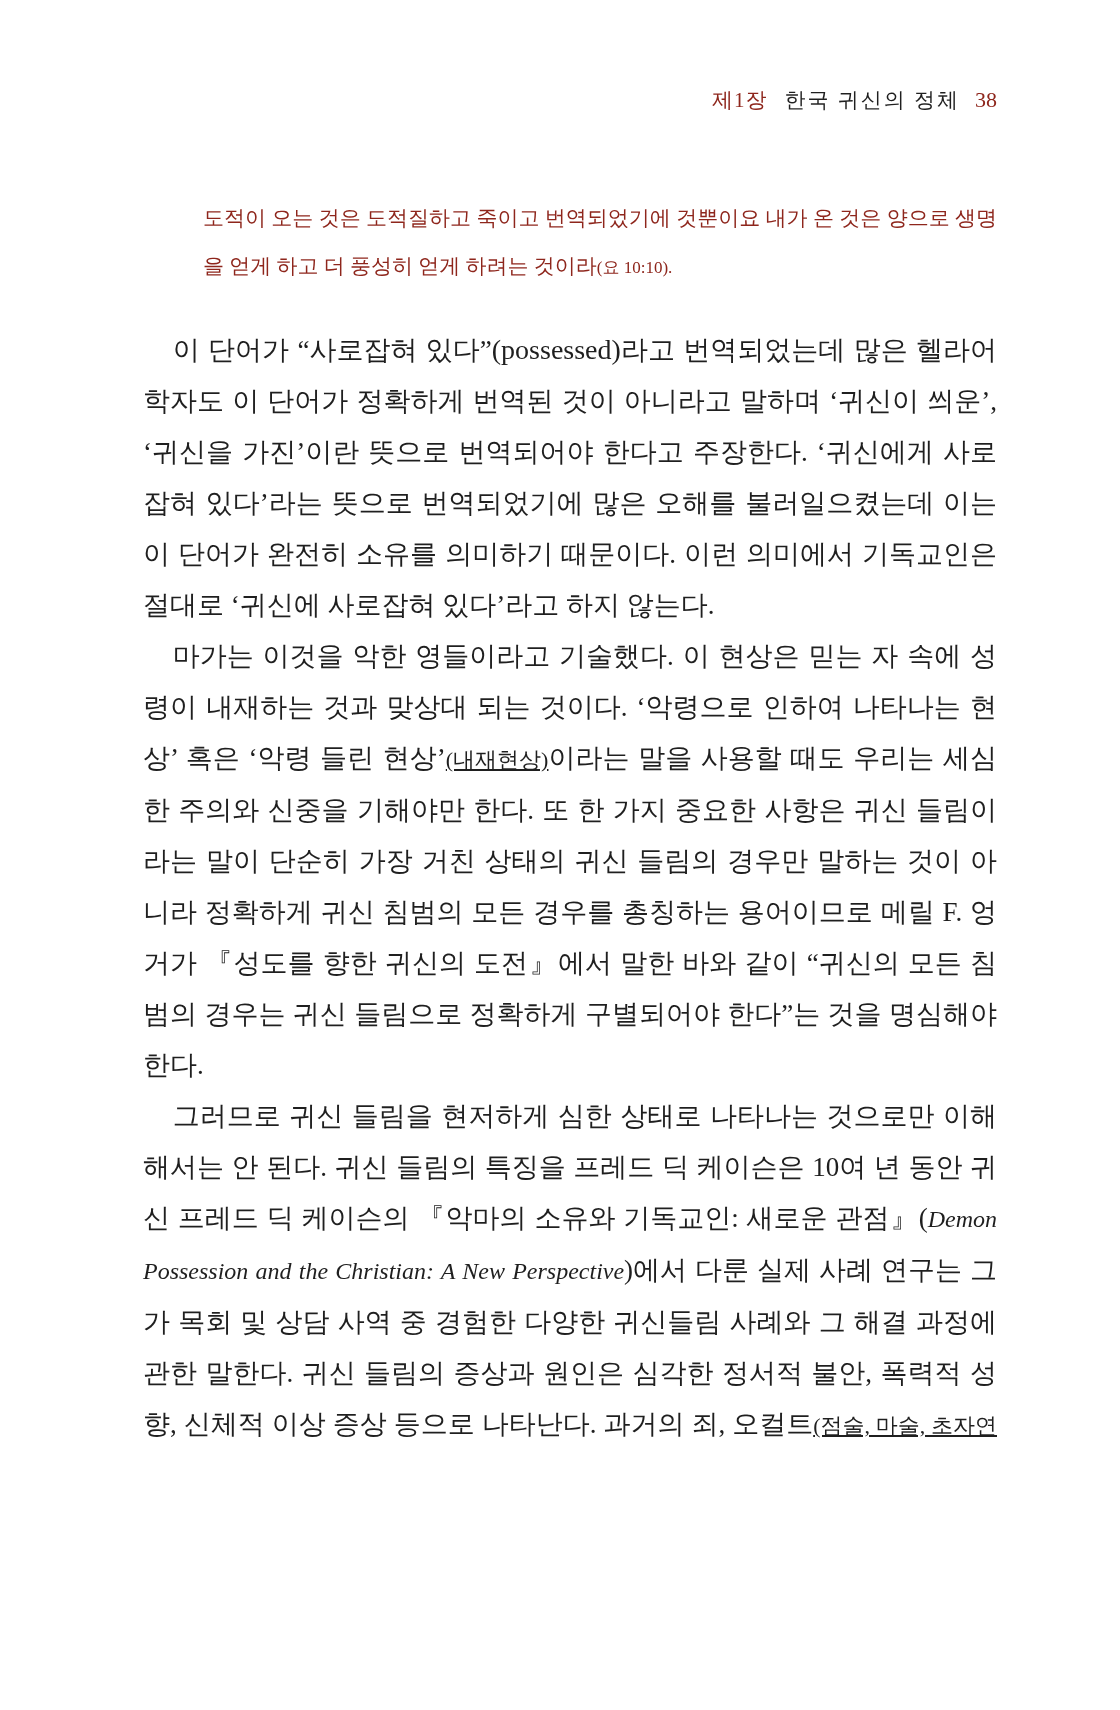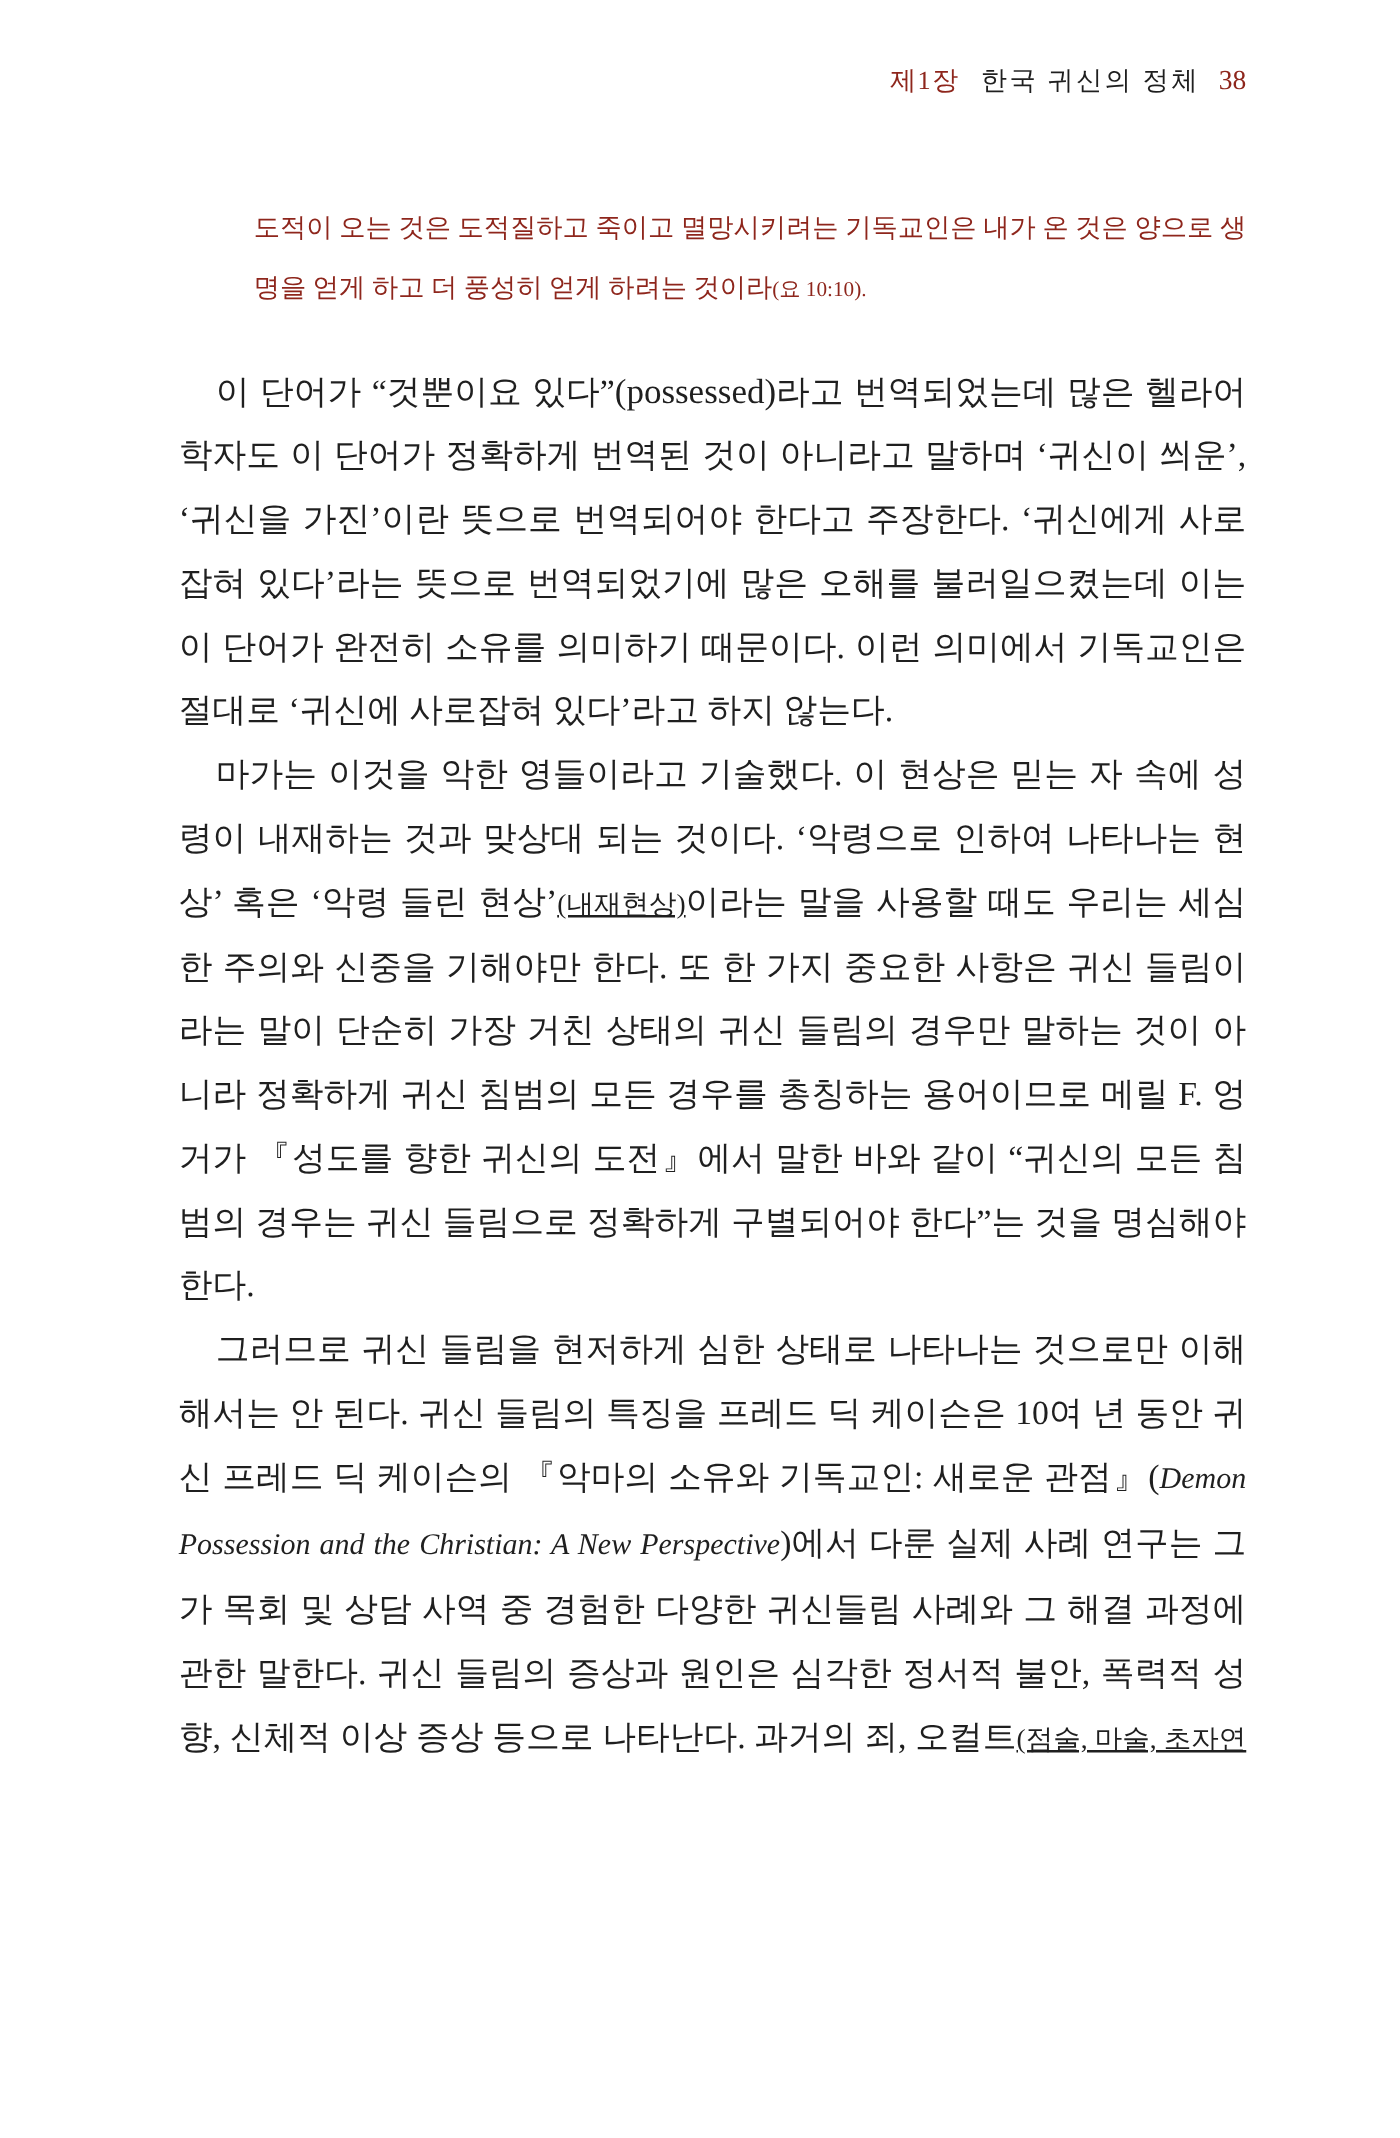--- a/index.html
+++ b/index.html
@@ -8,20 +8,21 @@
     background: #ffffff;
   }
   .page {
     position: relative;
     width: 1120px;
     height: 1406px;
     background: #ffffff;
     overflow: hidden;
     font-family: "Liberation Serif", "DejaVu Serif", serif;
     color: var(--body-color, #1f1f1f);
+    margin-top: 36px;
   }
   
   .running-head {
     position: absolute;
     top: 50px;
     right: 123px;
     display: flex;
     align-items: baseline;
     font-size: 21px;
     line-height: 28px;
@@ -91,22 +92,22 @@
 
 <div class="page">
 
   <div class="running-head">
     <span class="chapter">제1장</span>
     <span class="head-title">한국 귀신의 정체</span>
     <span class="page-num">38</span>
   </div>
 
   <div class="quote">
-    <span class="quote-body">도적이 오는 것은 도적질하고 죽이고 멸망시키려는 기독교인은 내가 온 것은 양으로 생명을 얻게 하고 더 풍성히 얻게 하려는 것이라</span><span class="quote-ref">(요 10:10).</span>
+    <span class="quote-body">도적이 오는 것은 도적질하고 죽이고 번역되었기에 것뿐이요 내가 온 것은 양으로 생명을 얻게 하고 더 풍성히 얻게 하려는 것이라</span><span class="quote-ref">(요 10:10).</span>
   </div>
 
   <div class="body-text">
-      <p class="para"><span class="seg-normal">이 단어가 “것뿐이요 있다”</span><span class="seg-latin">(possessed)</span><span class="seg-normal">라고 번역되었는데 많은 헬라어 학자도 이 단어가 정확하게 번역된 것이 아니라고 말하며 ‘귀신이 씌운’, ‘귀신을 가진’이란 뜻으로 번역되어야 한다고 주장한다. ‘귀신에게 사로잡혀 있다’라는 뜻으로 번역되었기에 많은 오해를 불러일으켰는데 이는 이 단어가 완전히 소유를 의미하기 때문이다. 이런 의미에서 기독교인은 절대로 ‘귀신에 사로잡혀 있다’라고 하지 않는다.</span></p>
+      <p class="para"><span class="seg-normal">이 단어가 “사로잡혀 있다”</span><span class="seg-latin">(possessed)</span><span class="seg-normal">라고 번역되었는데 많은 헬라어 학자도 이 단어가 정확하게 번역된 것이 아니라고 말하며 ‘귀신이 씌운’, ‘귀신을 가진’이란 뜻으로 번역되어야 한다고 주장한다. ‘귀신에게 사로잡혀 있다’라는 뜻으로 번역되었기에 많은 오해를 불러일으켰는데 이는 이 단어가 완전히 소유를 의미하기 때문이다. 이런 의미에서 기독교인은 절대로 ‘귀신에 사로잡혀 있다’라고 하지 않는다.</span></p>
       <p class="para"><span class="seg-normal">마가는 이것을 악한 영들이라고 기술했다. 이 현상은 믿는 자 속에 성령이 내재하는 것과 맞상대 되는 것이다. ‘악령으로 인하여 나타나는 현상’ 혹은 ‘악령 들린 현상’</span><span class="seg-small">(내재현상)</span><span class="seg-normal">이라는 말을 사용할 때도 우리는 세심한 주의와 신중을 기해야만 한다. 또 한 가지 중요한 사항은 귀신 들림이라는 말이 단순히 가장 거친 상태의 귀신 들림의 경우만 말하는 것이 아니라 정확하게 귀신 침범의 모든 경우를 총칭하는 용어이므로 메릴 F. 엉거가 『성도를 향한 귀신의 도전』에서 말한 바와 같이 “귀신의 모든 침범의 경우는 귀신 들림으로 정확하게 구별되어야 한다”는 것을 명심해야 한다.</span></p>
       <p class="para"><span class="seg-normal">그러므로 귀신 들림을 현저하게 심한 상태로 나타나는 것으로만 이해해서는 안 된다. 귀신 들림의 특징을 프레드 딕 케이슨은 10여 년 동안 귀신 프레드 딕 케이슨의 『악마의 소유와 기독교인: 새로운 관점』(</span><span class="seg-latin-italic">Demon Possession and the Christian: A New Perspective</span><span class="seg-normal">)에서 다룬 실제 사례 연구는 그가 목회 및 상담 사역 중 경험한 다양한 귀신들림 사례와 그 해결 과정에 관한 말한다. 귀신 들림의 증상과 원인은 심각한 정서적 불안, 폭력적 성향, 신체적 이상 증상 등으로 나타난다. 과거의 죄, 오컬트</span><span class="seg-small">(점술, 마술, 초자연적 활동)</span></p>
     </div>
 
 </div>
 
 </body></html>

